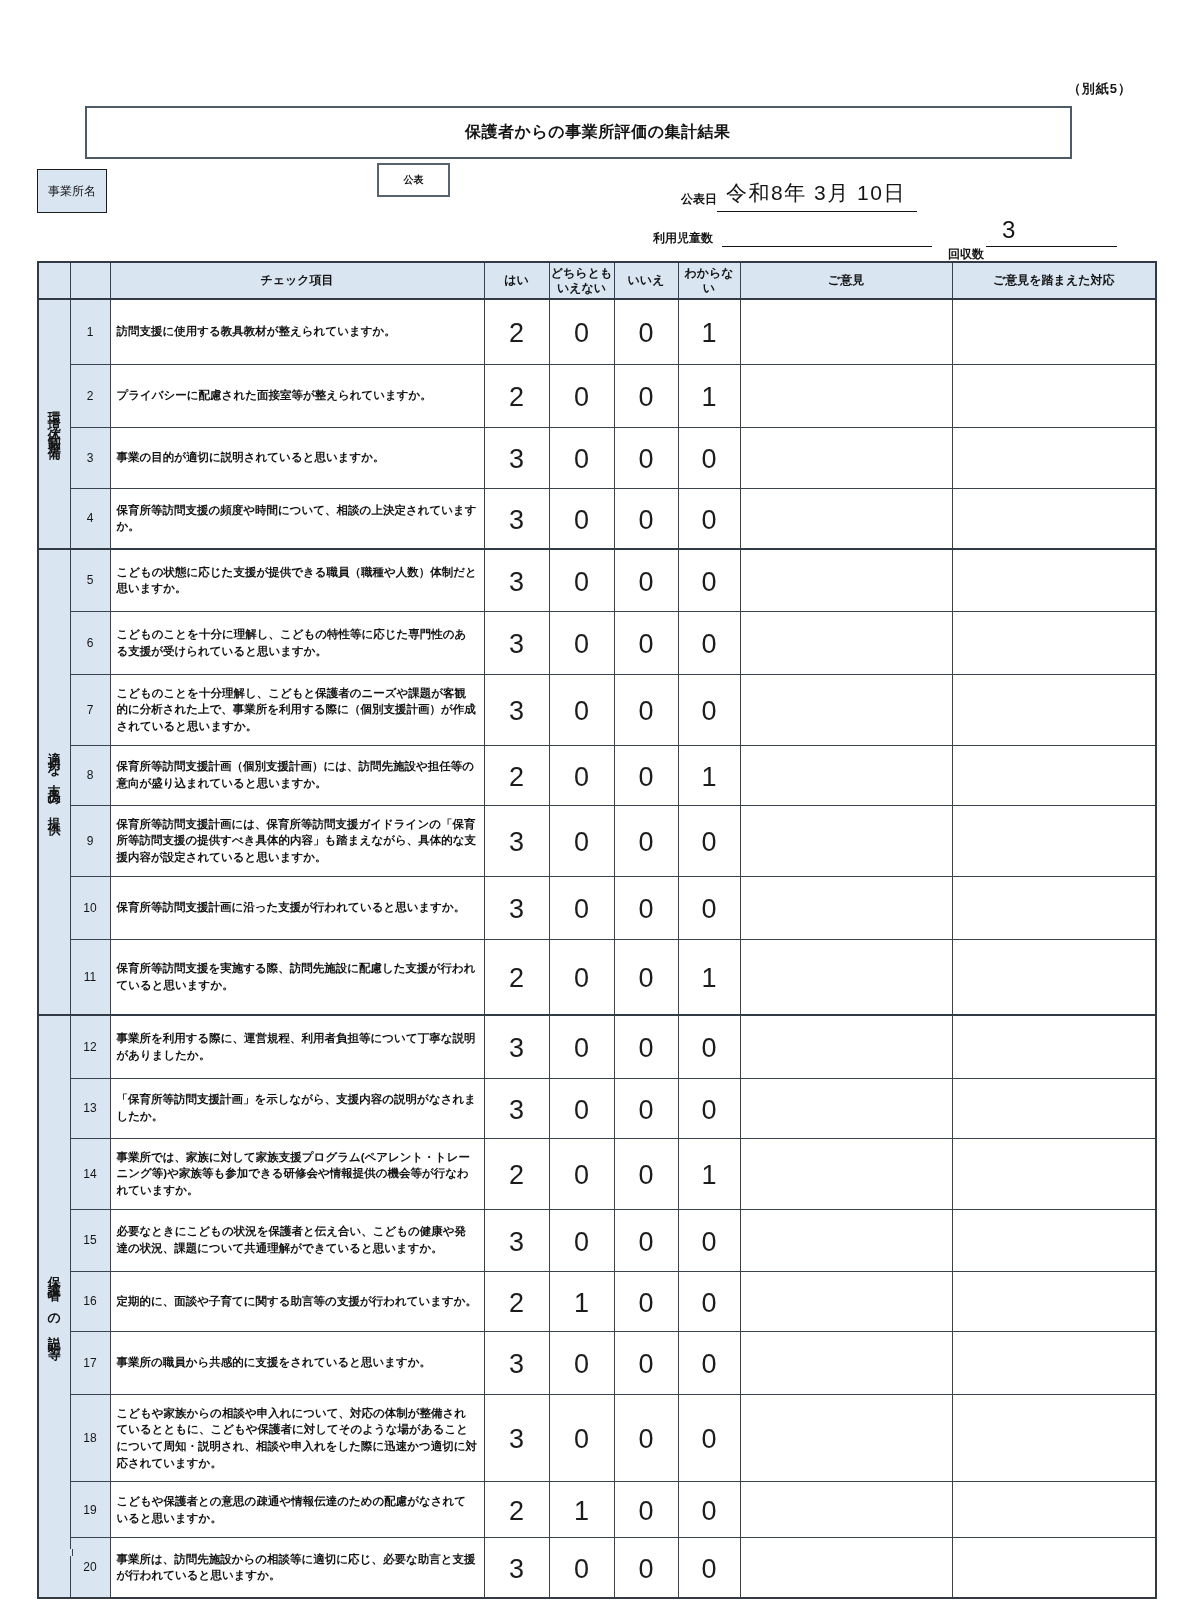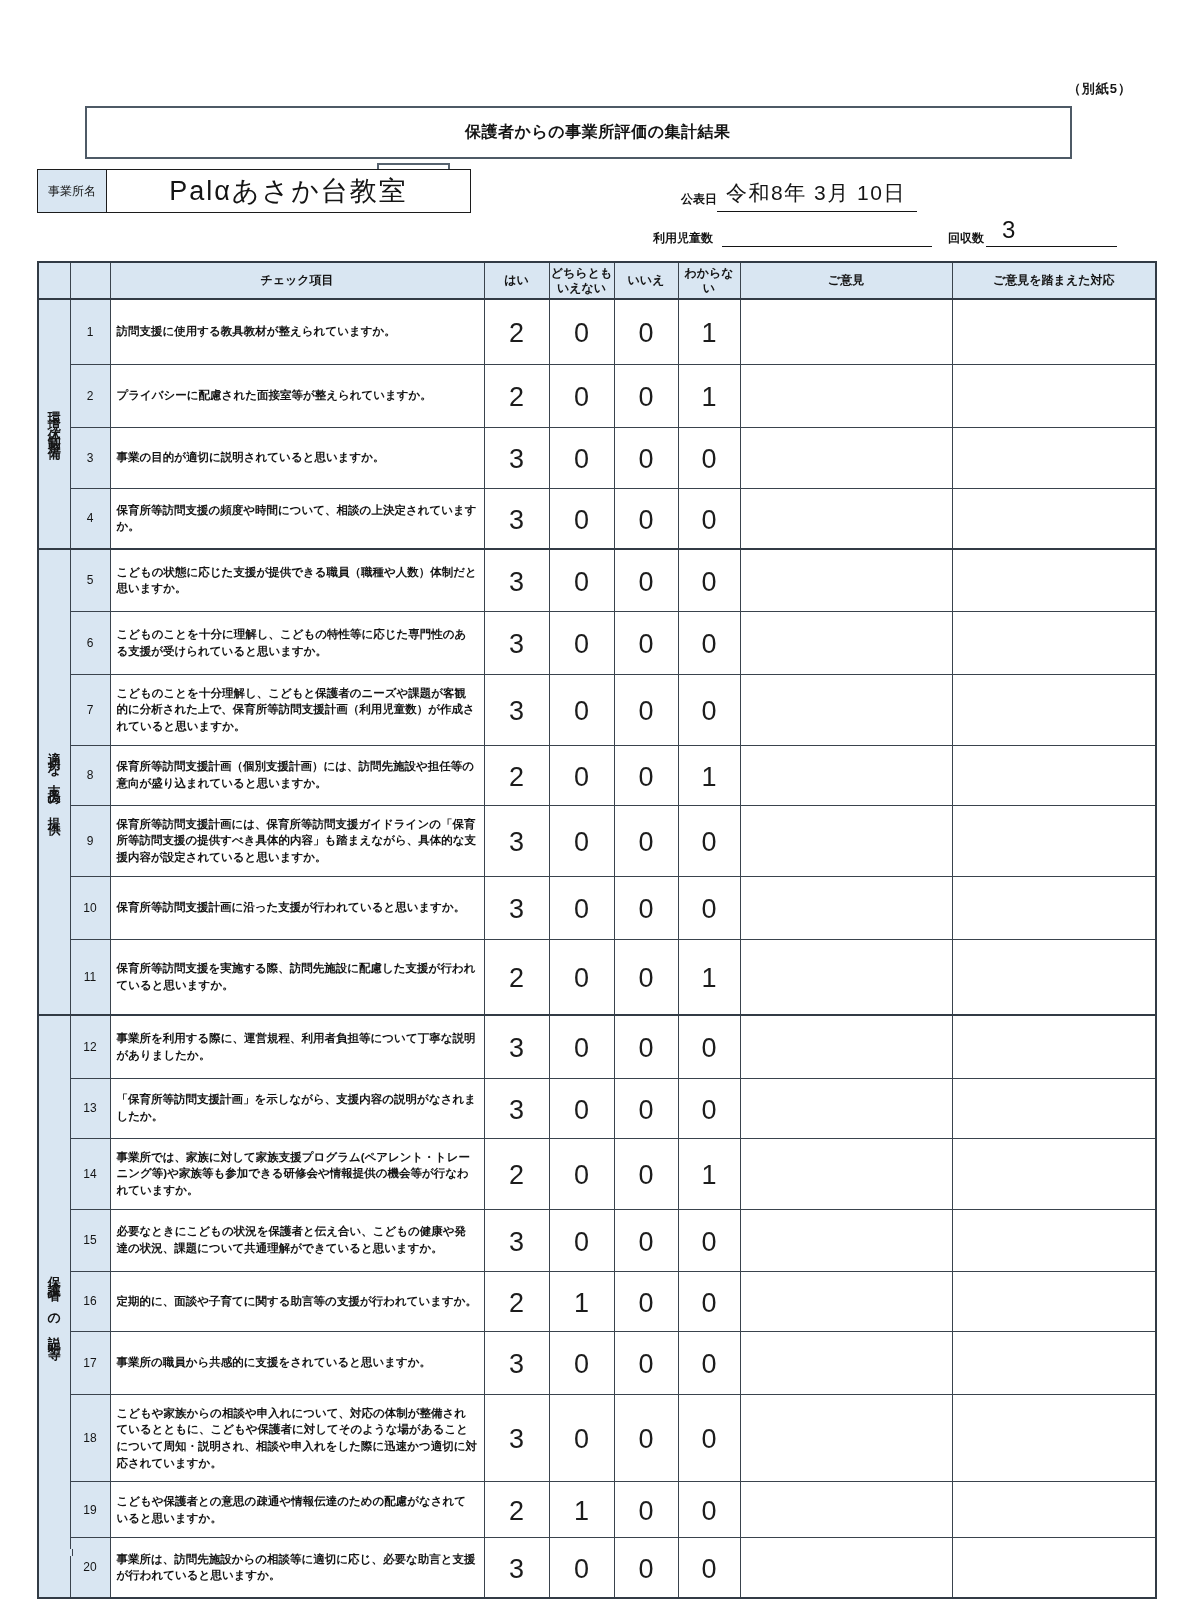--- a/index.html
+++ b/index.html
@@ -21,21 +21,21 @@
                   display:flex; align-items:center; justify-content:center; font-size:12px; font-weight:400; }
   .office-name { width:363px; height:42px; border:1.8px solid #1c1c1c; border-left:none; background:#fff;
                  display:flex; align-items:center; justify-content:center; font-size:27px; font-weight:400; letter-spacing:2px; }
 
   .lbl { position:absolute; font-size:12px; font-weight:700; }
   .pubdate-label { left:681px; top:191px; }
   .pubdate-value { position:absolute; left:726px; top:179px; font-size:21px; font-weight:300; letter-spacing:1.5px; }
   .pubdate-line  { position:absolute; left:717px; top:211px; width:200px; border-top:1.8px solid #141414; }
   .children-label { left:653px; top:230px; }
   .children-line { position:absolute; left:722px; top:246px; width:210px; border-top:1.8px solid #141414; }
-  .collected-label { left:948px; top:230px;text-align:center; }
+  .collected-label { left:948px; top:246px;text-align:center; }
   .collected-value { position:absolute; left:1002px; top:216px; font-size:24px; font-weight:300; }
   .collected-line { position:absolute; left:986px; top:246px; width:131px; border-top:1.8px solid #141414; }
 
   table.survey { position:absolute; left:37px; top:261px; width:1118px;
                  border-collapse:collapse; table-layout:fixed; border:2.6px solid #323b45; }
   table.survey td { border:1.4px solid #3a434d; overflow:hidden; }
   tr.hdr-row td { background:#d9e6f2; border-bottom:2.8px solid #323b45; text-align:center; vertical-align:middle;
                   font-weight:700; font-size:12px; }
   td.hdr-small { font-size:10.5px; line-height:1.25; }
   tr.sec-start td { border-top:2.8px solid #323b45; }
@@ -55,21 +55,20 @@
 
 <div class="corner-note">（別紙5）</div>
 
 <div class="title-box">
   <div class="pub-box">公表</div>
   <div class="main-title">保護者からの事業所評価の集計結果</div>
 </div>
 
 <div class="office-wrap">
   <div class="office-label">事業所名</div>
-  <div class="office-name">Palαあさか台教室</div>
 </div>
 
 <div class="lbl pubdate-label">公表日</div>
 <div class="pubdate-value">令和8年 3月 10日</div>
 <div class="pubdate-line"></div>
 
 <div class="lbl children-label">利用児童数</div>
 <div class="children-line"></div>
 <div class="lbl collected-label">回収数</div>
 <div class="collected-value">3</div>
@@ -158,21 +157,21 @@
     <td class="item">こどものことを十分に理解し、こどもの特性等に応じた専門性のある支援が受けられていると思いますか。</td>
     <td class="cnt">3</td>
     <td class="cnt">0</td>
     <td class="cnt">0</td>
     <td class="cnt">0</td>
     <td class="blankcell"></td>
     <td class="blankcell"></td>
   </tr>
   <tr style="height:60px">
     <td class="num">7</td>
-    <td class="item">こどものことを十分理解し、こどもと保護者のニーズや課題が客観的に分析された上で、保育所等訪問支援計画（利用児童数）が作成されていると思いますか。</td>
+    <td class="item">こどものことを十分理解し、こどもと保護者のニーズや課題が客観的に分析された上で、事業所を利用する際に（個別支援計画）が作成されていると思いますか。</td>
     <td class="cnt">3</td>
     <td class="cnt">0</td>
     <td class="cnt">0</td>
     <td class="cnt">0</td>
     <td class="blankcell"></td>
     <td class="blankcell"></td>
   </tr>
   <tr style="height:60px">
     <td class="num">8</td>
     <td class="item">保育所等訪問支援計画（個別支援計画）には、訪問先施設や担任等の意向が盛り込まれていると思いますか。</td>

